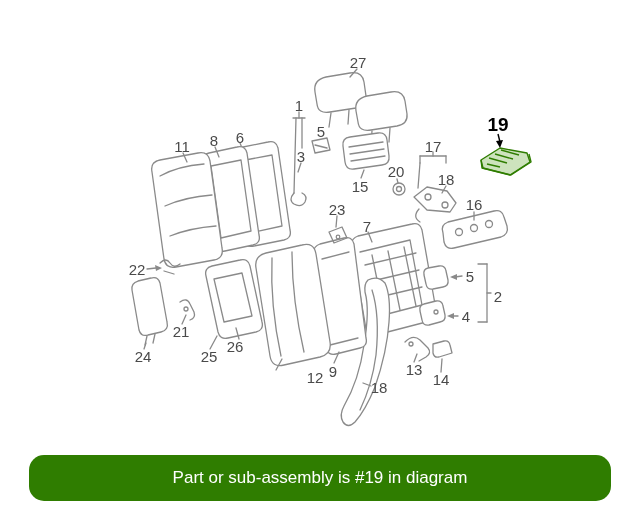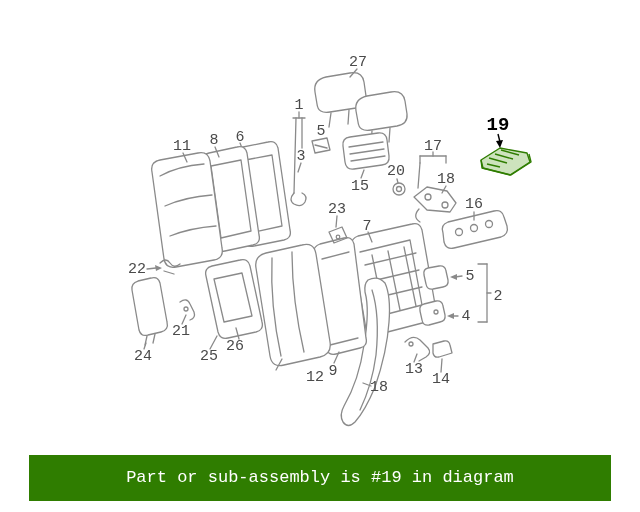--- a/index.html
+++ b/index.html
@@ -2,21 +2,21 @@
 <html style="--label-color: #4a4a4a;"><head>
 <meta charset="utf-8">
 <style>
   html, body { margin: 0; padding: 0; background: #fff; }
   .canvas {
     position: relative;
     width: 640px;
     height: 512px;
     background: #ffffff;
     overflow: hidden;
-    font-family: Liberation Mono, monospace;
+    font-family: Liberation Sans, sans-serif;
   }
   .art { position: absolute; left: 0; top: 0; }
   .labels-layer { position: absolute; left: 0; top: 0; width: 100%; height: 100%; pointer-events: none; }
   .part-label {
     position: absolute;
     transform: translate(-50%, -50%);
     font-size: 15px;
     color: var(--label-color, #4a4a4a);
     white-space: nowrap;
   }
@@ -253,17 +253,17 @@
       <span class="part-label" style="left: 143px; top: 356px;">24</span>
       <span class="part-label" style="left: 209px; top: 356px;">25</span>
       <span class="part-label" style="left: 235px; top: 346px;">26</span>
       <span class="part-label" style="left: 291px; top: 377px; margin-left: 24px;">12</span>
       <span class="part-label" style="left: 333px; top: 371px;">9</span>
       <span class="part-label" style="left: 379px; top: 387px;">18</span>
       <span class="part-label" style="left: 414px; top: 369px;">13</span>
       <span class="part-label" style="left: 441px; top: 379px;">14</span>
     </div>
 
-  <div class="banner" style="background: rgb(47, 125, 0); color: rgb(255, 255, 255);">
+  <div class="banner" style="background: rgb(47, 125, 0); color: rgb(255, 255, 255); border-radius: 15px;">
     <div class="banner-line">Part or sub-assembly is #19 in diagram</div>
   </div>
 
 </div>
 
 </body></html>

